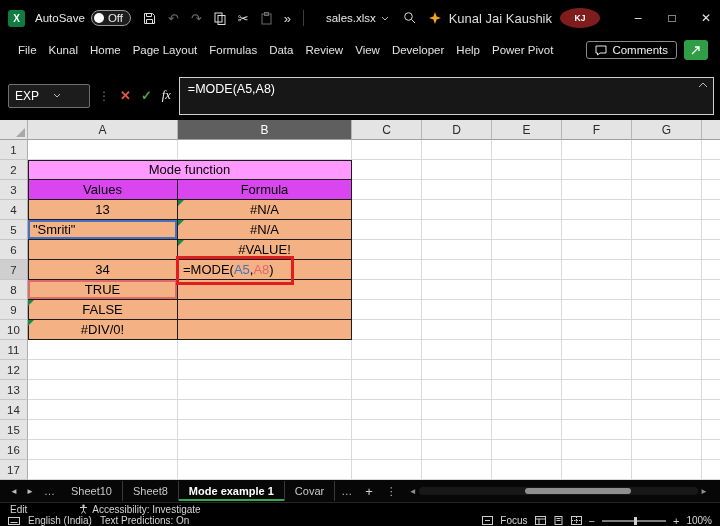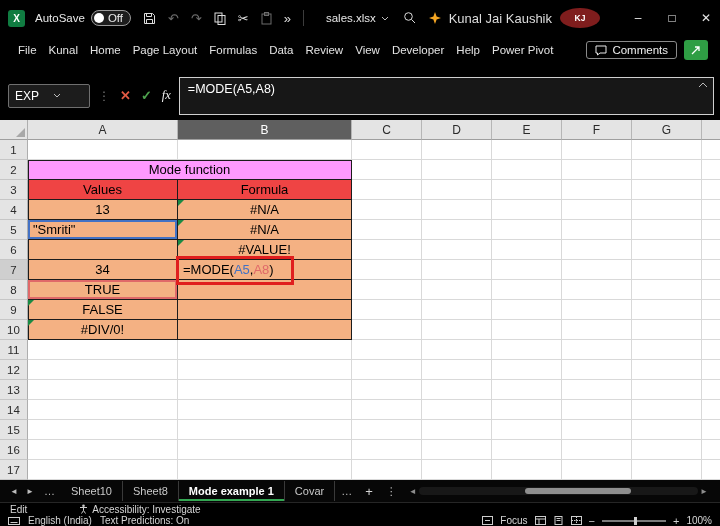--- a/index.html
+++ b/index.html
@@ -63,21 +63,21 @@
   .grow { display:flex; height:20px; }
   .rowhead { width:28px; background:#e4e4e4; border-right:1px solid #aeaeae; border-bottom:1px solid #c6c6c6;
              color:#2b2b2b; font-size:11.5px; display:flex; align-items:center; justify-content:center; flex:0 0 auto; }
   .rowhead.rsel { background:#cfcfcf; }
   .cell { position:relative; flex:0 0 auto; border-right:1px solid #d9d9d9; border-bottom:1px solid #d9d9d9;
           font-size:13px; color:#000; display:flex; align-items:center; justify-content:center; overflow:hidden; white-space:nowrap; }
   .cell-fill { flex:1 1 auto; border-bottom:1px solid #d9d9d9; }
   .cell.left { justify-content:flex-start; padding-left:5px; }
   .pink { background:#FF99FF; border-right:1px solid #1c1c1c; border-bottom:1px solid #1c1c1c;
           box-shadow: inset 1px 1px 0 0 #1c1c1c; }
-  .blue { background:#ef4444; border-right:1px solid #1c1c1c; border-bottom:1px solid #1c1c1c; }
+  .blue { background:#d946ef; border-right:1px solid #1c1c1c; border-bottom:1px solid #1c1c1c; }
   .orange { background:#F4B183; border-right:1px solid #1c1c1c; border-bottom:1px solid #1c1c1c; }
   .grow > .cell:nth-child(2).blue, .grow > .cell:nth-child(2).orange { box-shadow: inset 1px 0 0 #1c1c1c; }
   .flag::before { content:""; position:absolute; top:0; left:0;
                   border-top:6px solid #1A8A44; border-right:6px solid transparent; }
   .refblue::after { content:""; position:absolute; inset:0; border:2px solid #4472C4; pointer-events:none; }
   .refred::after { content:""; position:absolute; inset:0; border:2px solid #E06969; pointer-events:none; }
   .run-ref1 { color:#4472C4; }
   .run-ref2 { color:#E06969; }
   .annotation { position:absolute; left:176px; top:136px; width:118px; height:29px;
                 border:3px solid #E01E1E; pointer-events:none; z-index:6; }

